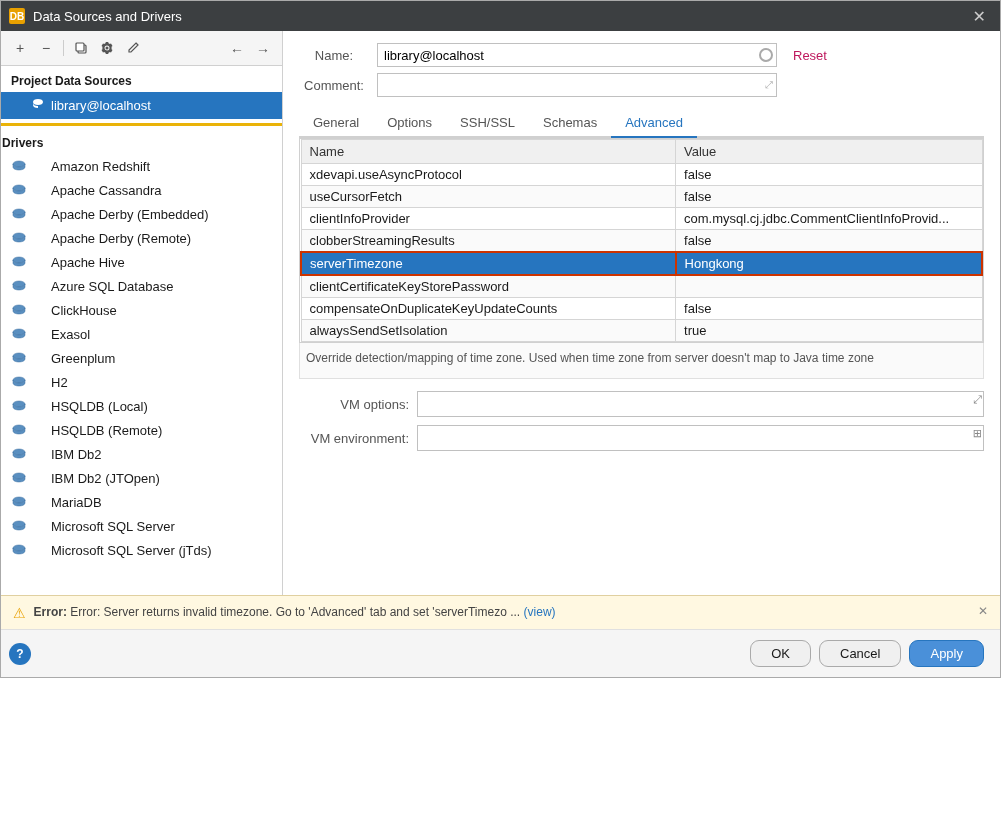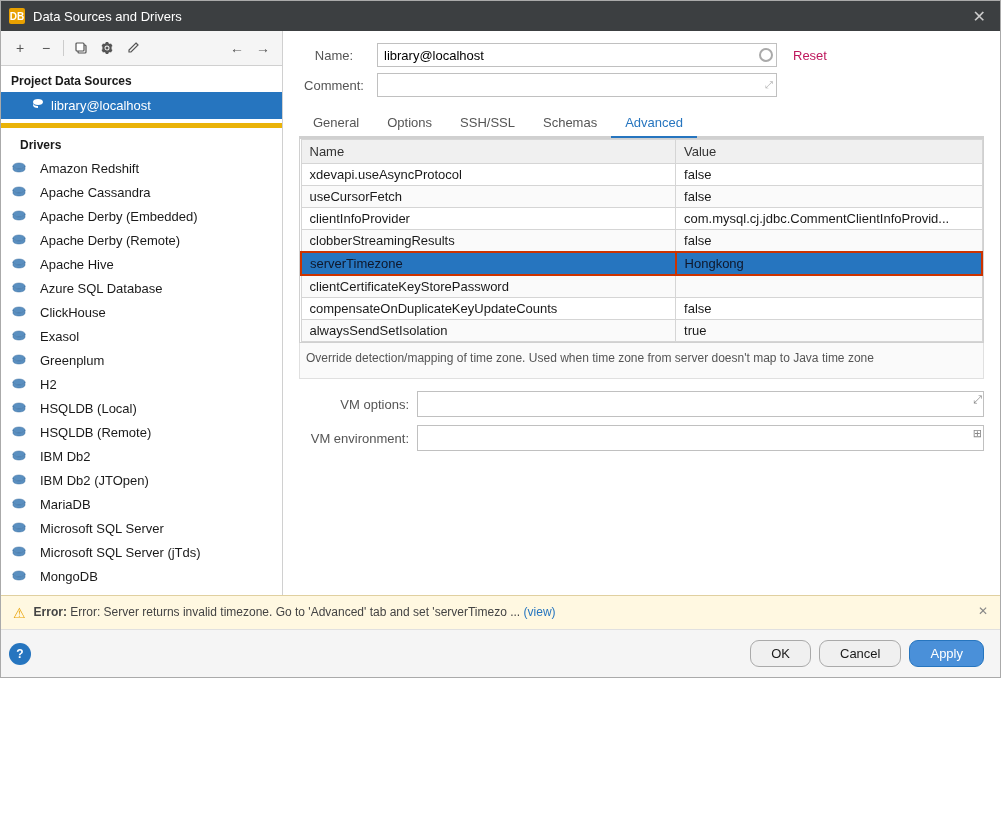--- a/index.html
+++ b/index.html
@@ -89,36 +89,36 @@
       background: #2675BF;
       color: #fff;
       padding: 5px 10px 5px 30px;
       cursor: pointer;
       display: flex;
       align-items: center;
       gap: 6px;
     }
     .selected-item .item-icon { font-size: 12px; }
     .drivers-header {
-      padding: 10px 10px 4px 19px;
+      padding: 10px 10px 4px 1px;
       font-weight: bold;
       font-size: 12px;
       color: #1a1a1a;
-      border-top: 5px solid #eab308;
+      border-top: 3px solid #eab308;
       margin-top: 4px;
     }
     .driver-list {
       flex: 1;
       overflow-y: auto;
     }
     .driver-item {
       display: flex;
       align-items: center;
       padding: 4px 10px;
-      gap: 13px;
+      gap: 24px;
       cursor: pointer;
       color: #1a1a1a;
     }
     .driver-icon {
       width: 16px; height: 16px;
       flex-shrink: 0;
       display: flex; align-items: center; justify-content: center;
       font-size: 12px;
     }
     
@@ -185,21 +185,21 @@
       color: #333;
     }
     .prop-table td {
       border: 1px solid #d5d5d5;
       padding: 3px 8px;
       color: #1a1a1a;
     }
     .prop-table tr:nth-child(even) td { background: #fafafa; }
     .prop-table tr.selected td {
       background: #2675BF;
-      color: #0f172a;
+      color: #ffffff;
       border: 2px solid #cc3300;
     }
     .prop-table tr.selected td:first-child {
       border-left: 2px solid #cc3300;
     }
     .prop-table tr.selected td:last-child {
       border-right: 2px solid #cc3300;
     }
     .table-wrapper {
       border: 1px solid #d0d0d0;
@@ -556,29 +556,20 @@
           </div>
           <div class="driver-item">
             <div class="driver-icon">
               <svg width="16" height="16" viewBox="0 0 16 16">
       <ellipse cx="8" cy="6" rx="6" ry="3" fill="#5a8fc0" stroke="#3a6fa0" stroke-width="0.5"></ellipse>
       <path d="M2 6v3c0 1.7 2.7 3 6 3s6-1.3 6-3V6c0 1.7-2.7 3-6 3s-6-1.3-6-3z" fill="#5a8fc0" stroke="#3a6fa0" stroke-width="0.5"></path>
     </svg>
             </div>
             <span>Microsoft SQL Server (jTds)</span>
           </div>
-          <div class="driver-item">
-            <div class="driver-icon">
-              <svg width="16" height="16" viewBox="0 0 16 16">
-      <ellipse cx="8" cy="6" rx="6" ry="3" fill="#5a8fc0" stroke="#3a6fa0" stroke-width="0.5"></ellipse>
-      <path d="M2 6v3c0 1.7 2.7 3 6 3s6-1.3 6-3V6c0 1.7-2.7 3-6 3s-6-1.3-6-3z" fill="#5a8fc0" stroke="#3a6fa0" stroke-width="0.5"></path>
-    </svg>
-            </div>
-            <span>MongoDB</span>
-          </div>
         </div>
     </div>
 
     <div class="right-panel">
 
       <div class="form-row name-row-wrap">
         <span class="form-label">Name:</span>
         <div class="name-input-wrap">
           <input type="text" value="library@localhost" style="">
           <div class="circle-icon"></div>

